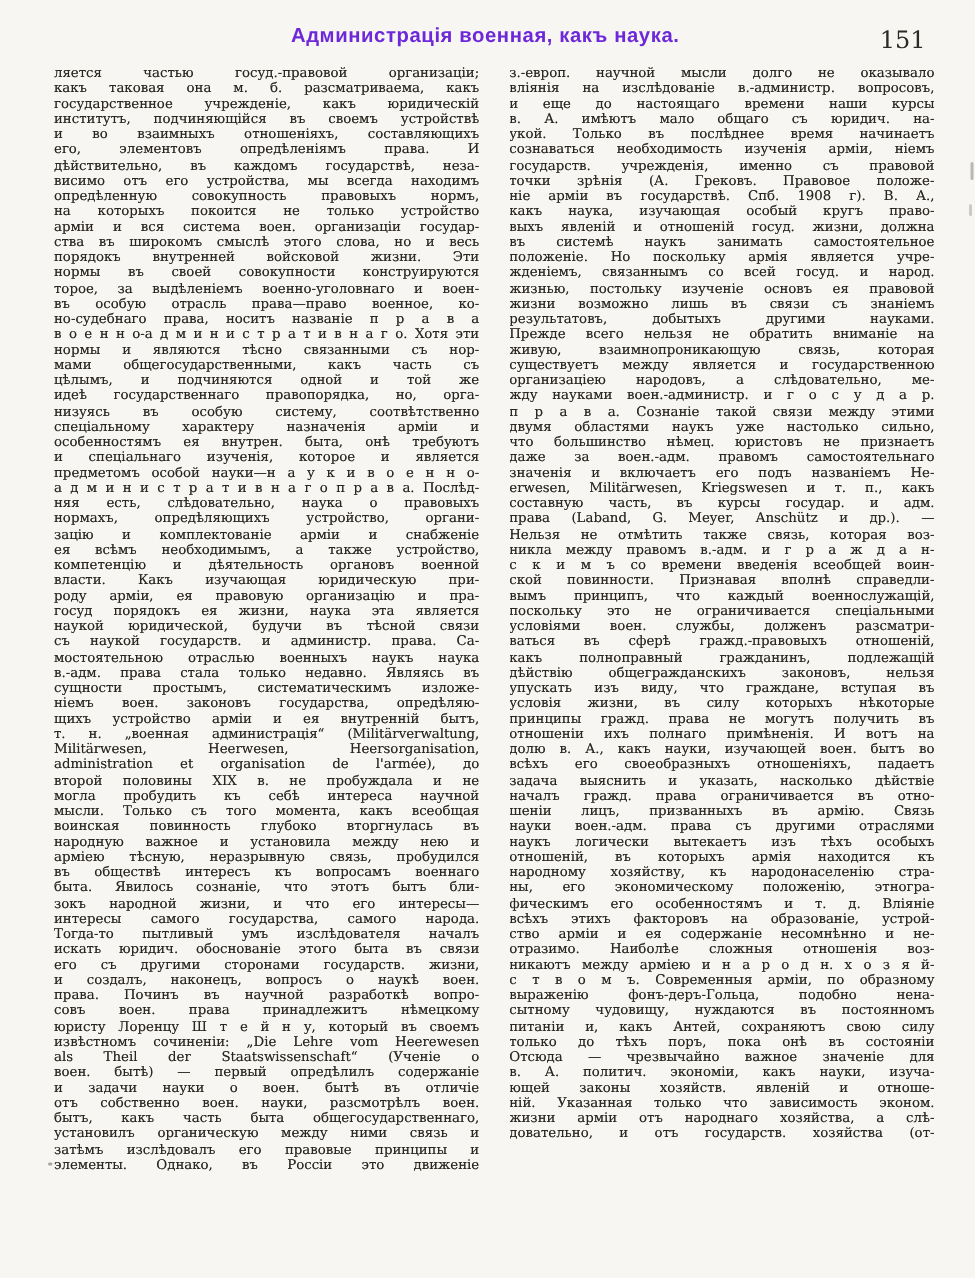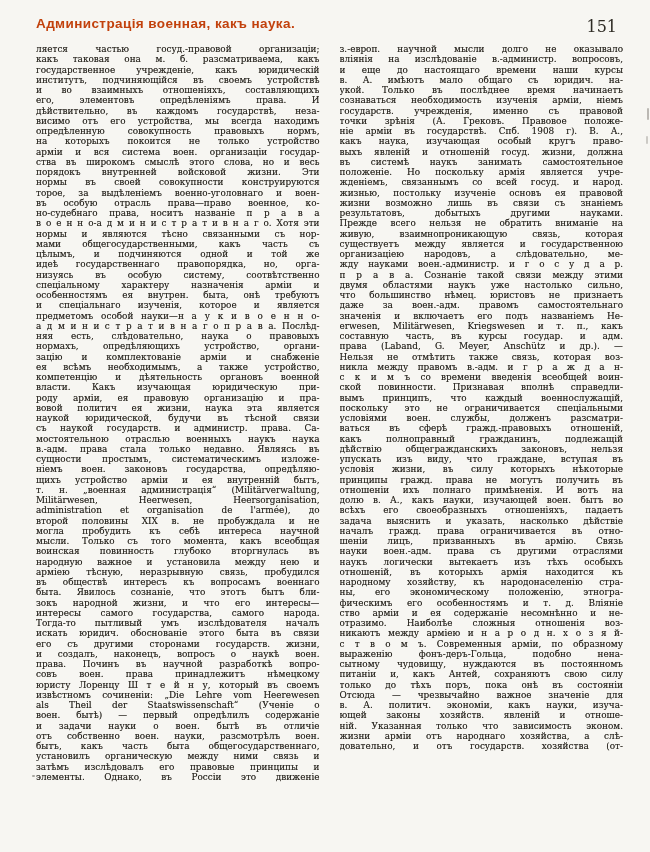--- a/index.html
+++ b/index.html
@@ -12,26 +12,26 @@
     color: #2a2721;
   }
   .page { position: absolute; inset: 0; }
   .running-head {
     position: absolute;
     top: 16px; left: 36px; right: 27px;
     height: 18px;
   }
   .running-head .title {
     position: absolute; left: 0; right: 12px;
-    text-align: left;
+    text-align: center;
     font-family: "Liberation Sans", "DejaVu Sans", sans-serif;
     font-weight: bold;
     font-size: 13.5px;
     letter-spacing: 0.4px;
-    color: #c2410c;
+    color: #6d28d9;
   }
   .running-head .pagenum {
     position: absolute; right: 6px; top: 1px;
     font-family: "DejaVu Serif", serif;
     font-size: 16px;
     color: #2e2b24;
   }
   .columns {
     position: absolute;
     top: 44px; left: 36px; right: 27px;
@@ -93,21 +93,21 @@
         <div class="line">и спеціальнаго изученія, которое и является</div>
         <div class="line">предметомъ особой науки—н а у к и  в о е н н о-</div>
         <div class="line">а д м и н и с т р а т и в н а г о  п р а в а. Послѣд-</div>
         <div class="line">няя есть, слѣдовательно, наука о правовыхъ</div>
         <div class="line">нормахъ, опредѣляющихъ устройство, органи-</div>
         <div class="line">зацію и комплектованіе арміи и снабженіе</div>
         <div class="line">ея всѣмъ необходимымъ, а также устройство,</div>
         <div class="line">компетенцію и дѣятельность органовъ военной</div>
         <div class="line">власти. Какъ изучающая юридическую при-</div>
         <div class="line">роду арміи, ея правовую организацію и пра-</div>
-        <div class="line">вовой политич ея жизни, наука эта является</div>
+        <div class="line">госуд порядокъ ея жизни, наука эта является</div>
         <div class="line">наукой юридической, будучи въ тѣсной связи</div>
         <div class="line">съ наукой государств. и администр. права. Са-</div>
         <div class="line">мостоятельною отраслью военныхъ наукъ наука</div>
         <div class="line">в.-адм. права стала только недавно. Являясь въ</div>
         <div class="line">сущности простымъ, систематическимъ изложе-</div>
         <div class="line">ніемъ воен. законовъ государства, опредѣляю-</div>
         <div class="line">щихъ устройство арміи и ея внутренній бытъ,</div>
         <div class="line">т. н. „военная администрація“ (Militärverwaltung,</div>
         <div class="line">Militärwesen, Heerwesen, Heersorganisation,</div>
         <div class="line">administration et organisation de l'armée), до</div>
@@ -187,20 +187,21 @@
         <div class="line">всѣхъ его своеобразныхъ отношеніяхъ, падаетъ</div>
         <div class="line">задача выяснить и указать, насколько дѣйствіе</div>
         <div class="line">началъ гражд. права ограничивается въ отно-</div>
         <div class="line">шеніи лицъ, призванныхъ въ армію. Связь</div>
         <div class="line">науки воен.-адм. права съ другими отраслями</div>
         <div class="line">наукъ логически вытекаетъ изъ тѣхъ особыхъ</div>
         <div class="line">отношеній, въ которыхъ армія находится къ</div>
         <div class="line">народному хозяйству, къ народонаселенію стра-</div>
         <div class="line">ны, его экономическому положенію, этногра-</div>
         <div class="line">фическимъ его особенностямъ и т. д. Вліяніе</div>
+        <div class="line">всѣхъ этихъ факторовъ на образованіе, устрой-</div>
         <div class="line">ство арміи и ея содержаніе несомнѣнно и не-</div>
         <div class="line">отразимо. Наиболѣе сложныя отношенія воз-</div>
         <div class="line">никаютъ между арміею и н а р о д н. х о з я й-</div>
         <div class="line">с т в о м ъ. Современныя арміи, по образному</div>
         <div class="line">выраженію фонъ-деръ-Гольца, подобно нена-</div>
         <div class="line">сытному чудовищу, нуждаются въ постоянномъ</div>
         <div class="line">питаніи и, какъ Антей, сохраняютъ свою силу</div>
         <div class="line">только до тѣхъ поръ, пока онѣ въ состояніи</div>
         <div class="line">Отсюда — чрезвычайно важное значеніе для</div>
         <div class="line">в. А. политич. экономіи, какъ науки, изуча-</div>

